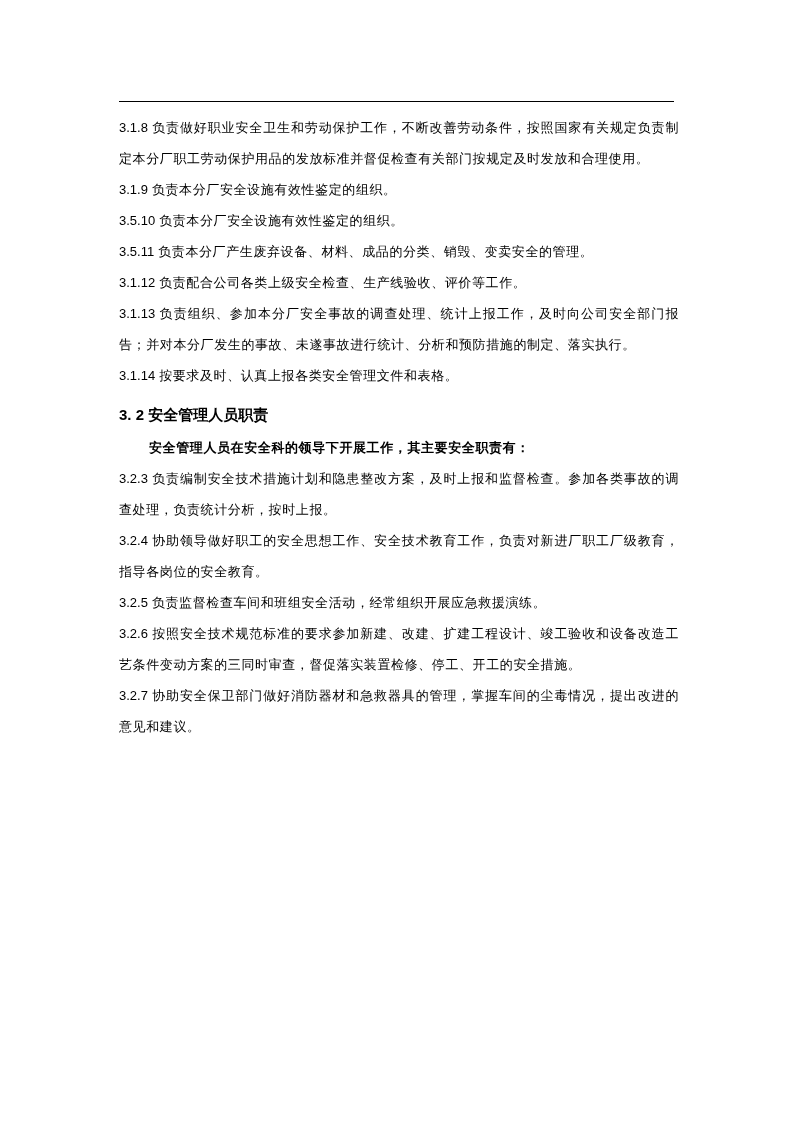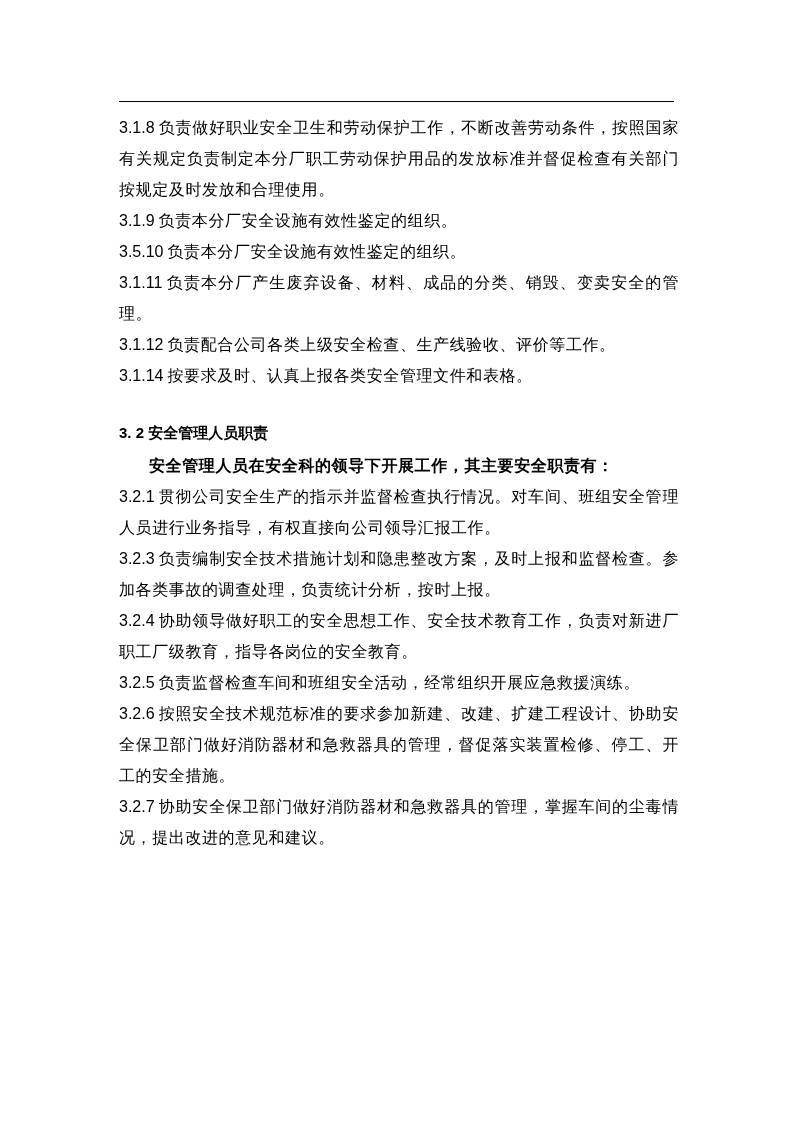--- a/index.html
+++ b/index.html
@@ -1,42 +1,42 @@
 <!DOCTYPE html>
 <html><head>
 <meta charset="utf-8">
 <style>
   html, body { margin: 0; padding: 0; background: #ffffff; }
   body { width: 793px; height: 1122px; position: relative; overflow: hidden;
          font-family: "DejaVu Serif", "Liberation Serif", serif; color: #000; }
   .rule { position: absolute; left: 119px; top: 101px; width: 555px; height: 0;
           border-top: 1px solid #000; }
   .page { position: absolute; left: 119px; top: 112px; width: 560px; }
-  .para { font-size: 16px; line-height: 31px; margin: 0 0 0 0; letter-spacing: 0.6px;
+  .para { font-size: 13px; line-height: 31px; margin: 0 0 0 0; letter-spacing: 0.6px;
           text-align: justify; }
   .para .num { font-family: "Liberation Sans", "DejaVu Sans", sans-serif; letter-spacing: 0; margin-right: 4px; }
   .heading { font-family: "Liberation Sans", "DejaVu Sans", sans-serif; font-size: 15px;
-             line-height: 31px; margin: 26px 0 2px 0; }
+             line-height: 31px; margin: 8px 0 2px 0; }
   .indent { text-indent: 30px; font-weight: bold; }
 </style>
 </head>
 <body>
 
 <div class="rule"></div>
 
 <div class="page">
   <p class="para"><span class="num">3.1.8</span><span>负责做好职业安全卫生和劳动保护工作，不断改善劳动条件，按照国家有关规定负责制定本分厂职工劳动保护用品的发放标准并督促检查有关部门按规定及时发放和合理使用。</span></p>
   <p class="para"><span class="num">3.1.9</span><span>负责本分厂安全设施有效性鉴定的组织。</span></p>
   <p class="para"><span class="num">3.5.10</span><span>负责本分厂安全设施有效性鉴定的组织。</span></p>
-  <p class="para"><span class="num">3.1.11</span><span>负责本分厂产生废弃设备、材料、成品的分类、销毁、变卖安全的管理。</span></p>
+  <p class="para"><span class="num">3.5.11</span><span>负责本分厂产生废弃设备、材料、成品的分类、销毁、变卖安全的管理。</span></p>
   <p class="para"><span class="num">3.1.12</span><span>负责配合公司各类上级安全检查、生产线验收、评价等工作。</span></p>
+  <p class="para"><span class="num">3.1.13</span><span>负责组织、参加本分厂安全事故的调查处理、统计上报工作，及时向公司安全部门报告；并对本分厂发生的事故、未遂事故进行统计、分析和预防措施的制定、落实执行。</span></p>
   <p class="para"><span class="num">3.1.14</span><span>按要求及时、认真上报各类安全管理文件和表格。</span></p>
 
   <h2 class="heading">3. 2 安全管理人员职责</h2>
   <p class="para indent">安全管理人员在安全科的领导下开展工作，其主要安全职责有：</p>
 
-  <p class="para"><span class="num">3.2.1</span><span>贯彻公司安全生产的指示并监督检查执行情况。对车间、班组安全管理人员进行业务指导，有权直接向公司领导汇报工作。</span></p>
   <p class="para"><span class="num">3.2.3</span><span>负责编制安全技术措施计划和隐患整改方案，及时上报和监督检查。参加各类事故的调查处理，负责统计分析，按时上报。</span></p>
   <p class="para"><span class="num">3.2.4</span><span>协助领导做好职工的安全思想工作、安全技术教育工作，负责对新进厂职工厂级教育，指导各岗位的安全教育。</span></p>
   <p class="para"><span class="num">3.2.5</span><span>负责监督检查车间和班组安全活动，经常组织开展应急救援演练。</span></p>
-  <p class="para"><span class="num">3.2.6</span><span>按照安全技术规范标准的要求参加新建、改建、扩建工程设计、协助安全保卫部门做好消防器材和急救器具的管理，督促落实装置检修、停工、开工的安全措施。</span></p>
+  <p class="para"><span class="num">3.2.6</span><span>按照安全技术规范标准的要求参加新建、改建、扩建工程设计、竣工验收和设备改造工艺条件变动方案的三同时审查，督促落实装置检修、停工、开工的安全措施。</span></p>
   <p class="para"><span class="num">3.2.7</span><span>协助安全保卫部门做好消防器材和急救器具的管理，掌握车间的尘毒情况，提出改进的意见和建议。</span></p>
 </div>
 
 </body></html>

